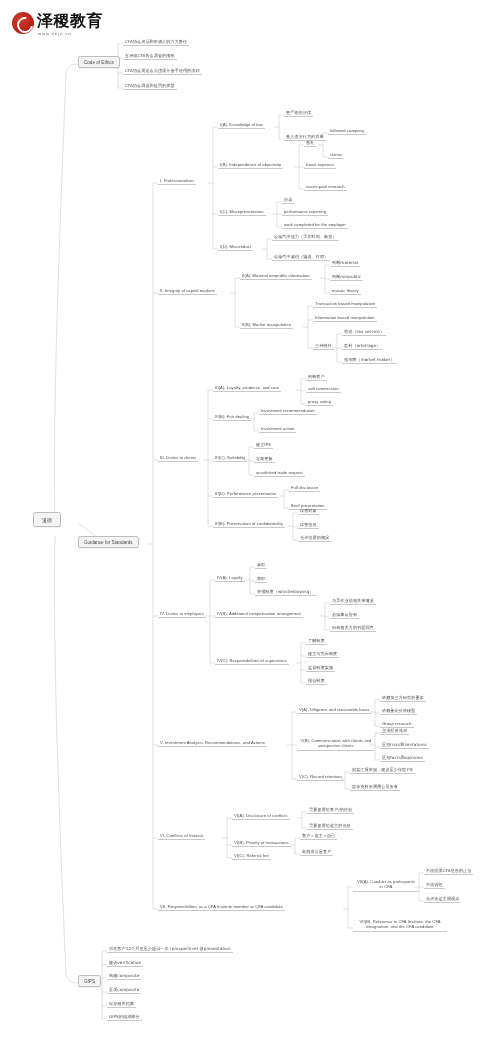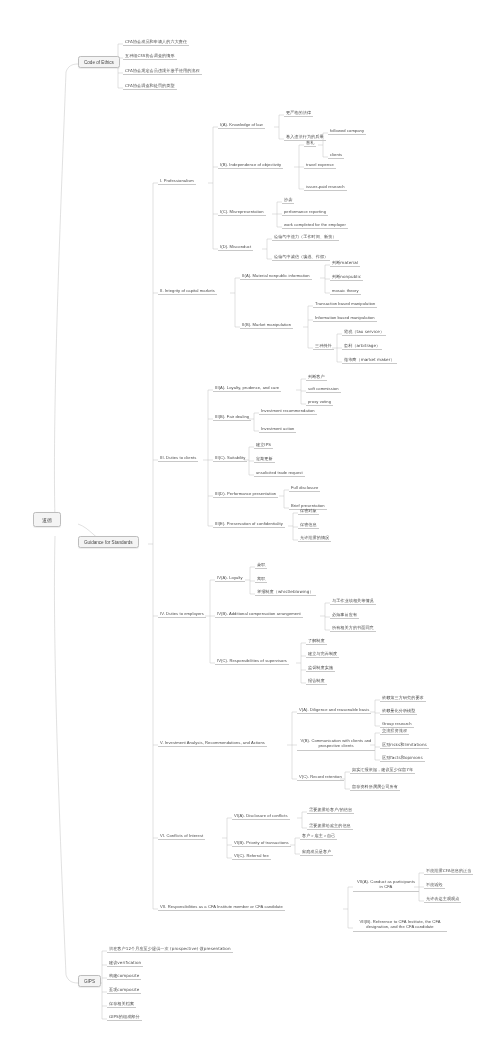--- a/index.html
+++ b/index.html
@@ -272,20 +272,25 @@
       <path d="M348 928 L 353 928"></path>
 
       <path d="M414 887 L 419 887"></path>
       <path d="M419 873 L 419 901"></path>
       <path d="M419 873 L 424 873"></path>
       <path d="M419 887 L 424 887"></path>
       <path d="M419 901 L 424 901"></path>
     </g>
   </svg>
 
+  <div id="logo">
+    <div class="mark"></div>
+    <div class="wordmark">泽稷教育</div>
+    <div class="url">www.zejji.cn</div>
+  </div>
 
   <div class="boxnode root" style="left:33px;top:512px;">道德</div>
 
   <div class="boxnode" style="left:78px;top:56px;">Code of Ethics</div>
   <div class="node cn" style="left:123px;top:39px;">CFA协会成员和申请人的六大责任</div>
   <div class="node cn" style="left:123px;top:53px;">五种组CFA协会调查的情形</div>
   <div class="node cn" style="left:123px;top:68px;">CFA协会规定会员违规并接手使用的流程</div>
   <div class="node cn" style="left:123px;top:83px;">CFA协会调查和处罚的类型</div>
 
   <div class="boxnode" style="left:78px;top:536px;">Guidance for Standards</div>

